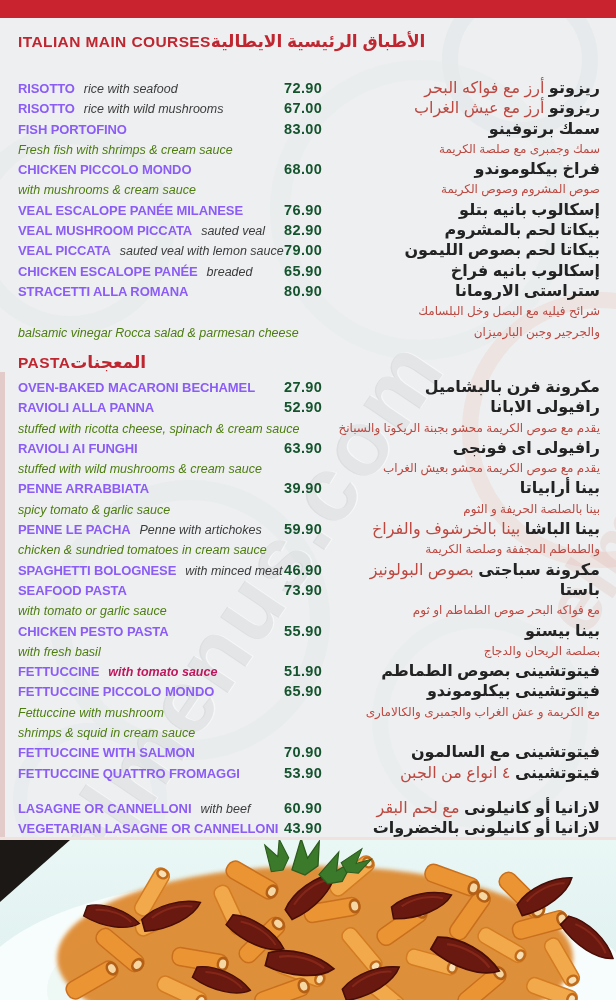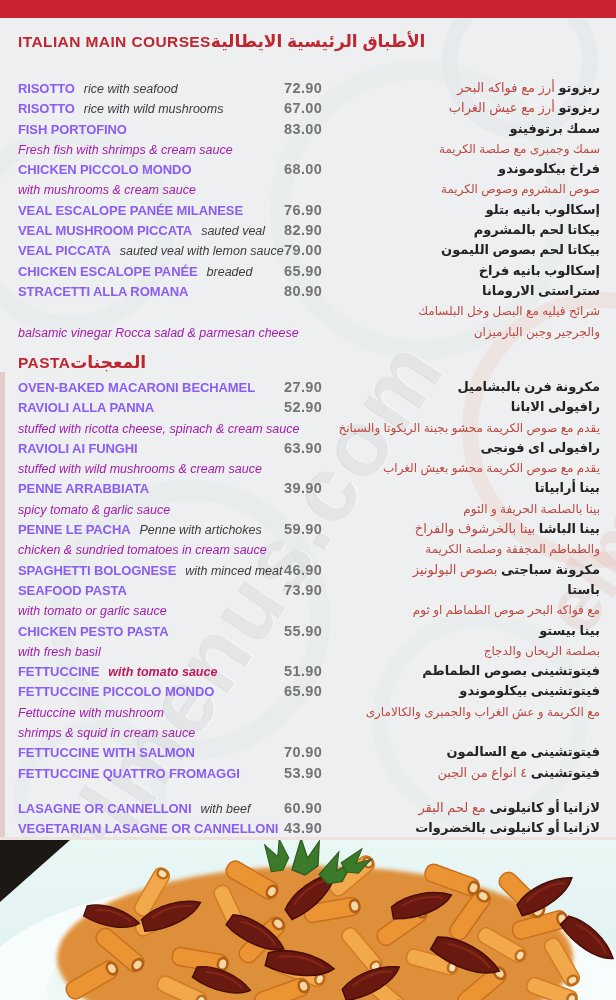--- a/index.html
+++ b/index.html
@@ -43,26 +43,26 @@
   #rows-0{top:78px;}
   #rows-1{top:377px;}
   .row{position:relative;height:20.3px;line-height:20.3px;padding:0 16px 0 18px;
     white-space:nowrap;}
   .gap-row{height:15px;}
   .nm{font-weight:bold;font-size:13px;color:#8b5cf6;letter-spacing:-0.1px;}
   .d{font-style:italic;font-weight:normal;font-size:12.5px;color:#3c3c3c;
     margin-left:9px;letter-spacing:0;}
   .d.b{font-weight:bold;color:#be185d;}
   .pr{position:absolute;left:284px;top:0;font-weight:bold;font-size:14.5px;
-    color:#737373;letter-spacing:.4px;}
-  .ar{position:absolute;right:16px;top:0;font-size:13px;color:#232323;
+    color:#14532d;letter-spacing:.4px;}
+  .ar{position:absolute;right:16px;top:0;font-size:16px;color:#232323;
     direction:rtl;}
   .arb{font-weight:bold;}
   .arr{color:#bd4840;font-weight:normal;}
-  .desc-row .en{font-style:italic;font-size:12.5px;color:#a21caf;}
+  .desc-row .en{font-style:italic;font-size:12.5px;color:#4d7c0f;}
   .desc-row .ar{font-size:12px;}
 
   
   .photo-top-line{position:absolute;top:837px;left:0;width:616px;height:3px;
     background:#f0e2df;}
   .photo{position:absolute;top:840px;left:0;width:616px;height:160px;}
 </style>
 </head>
 <body>
 

